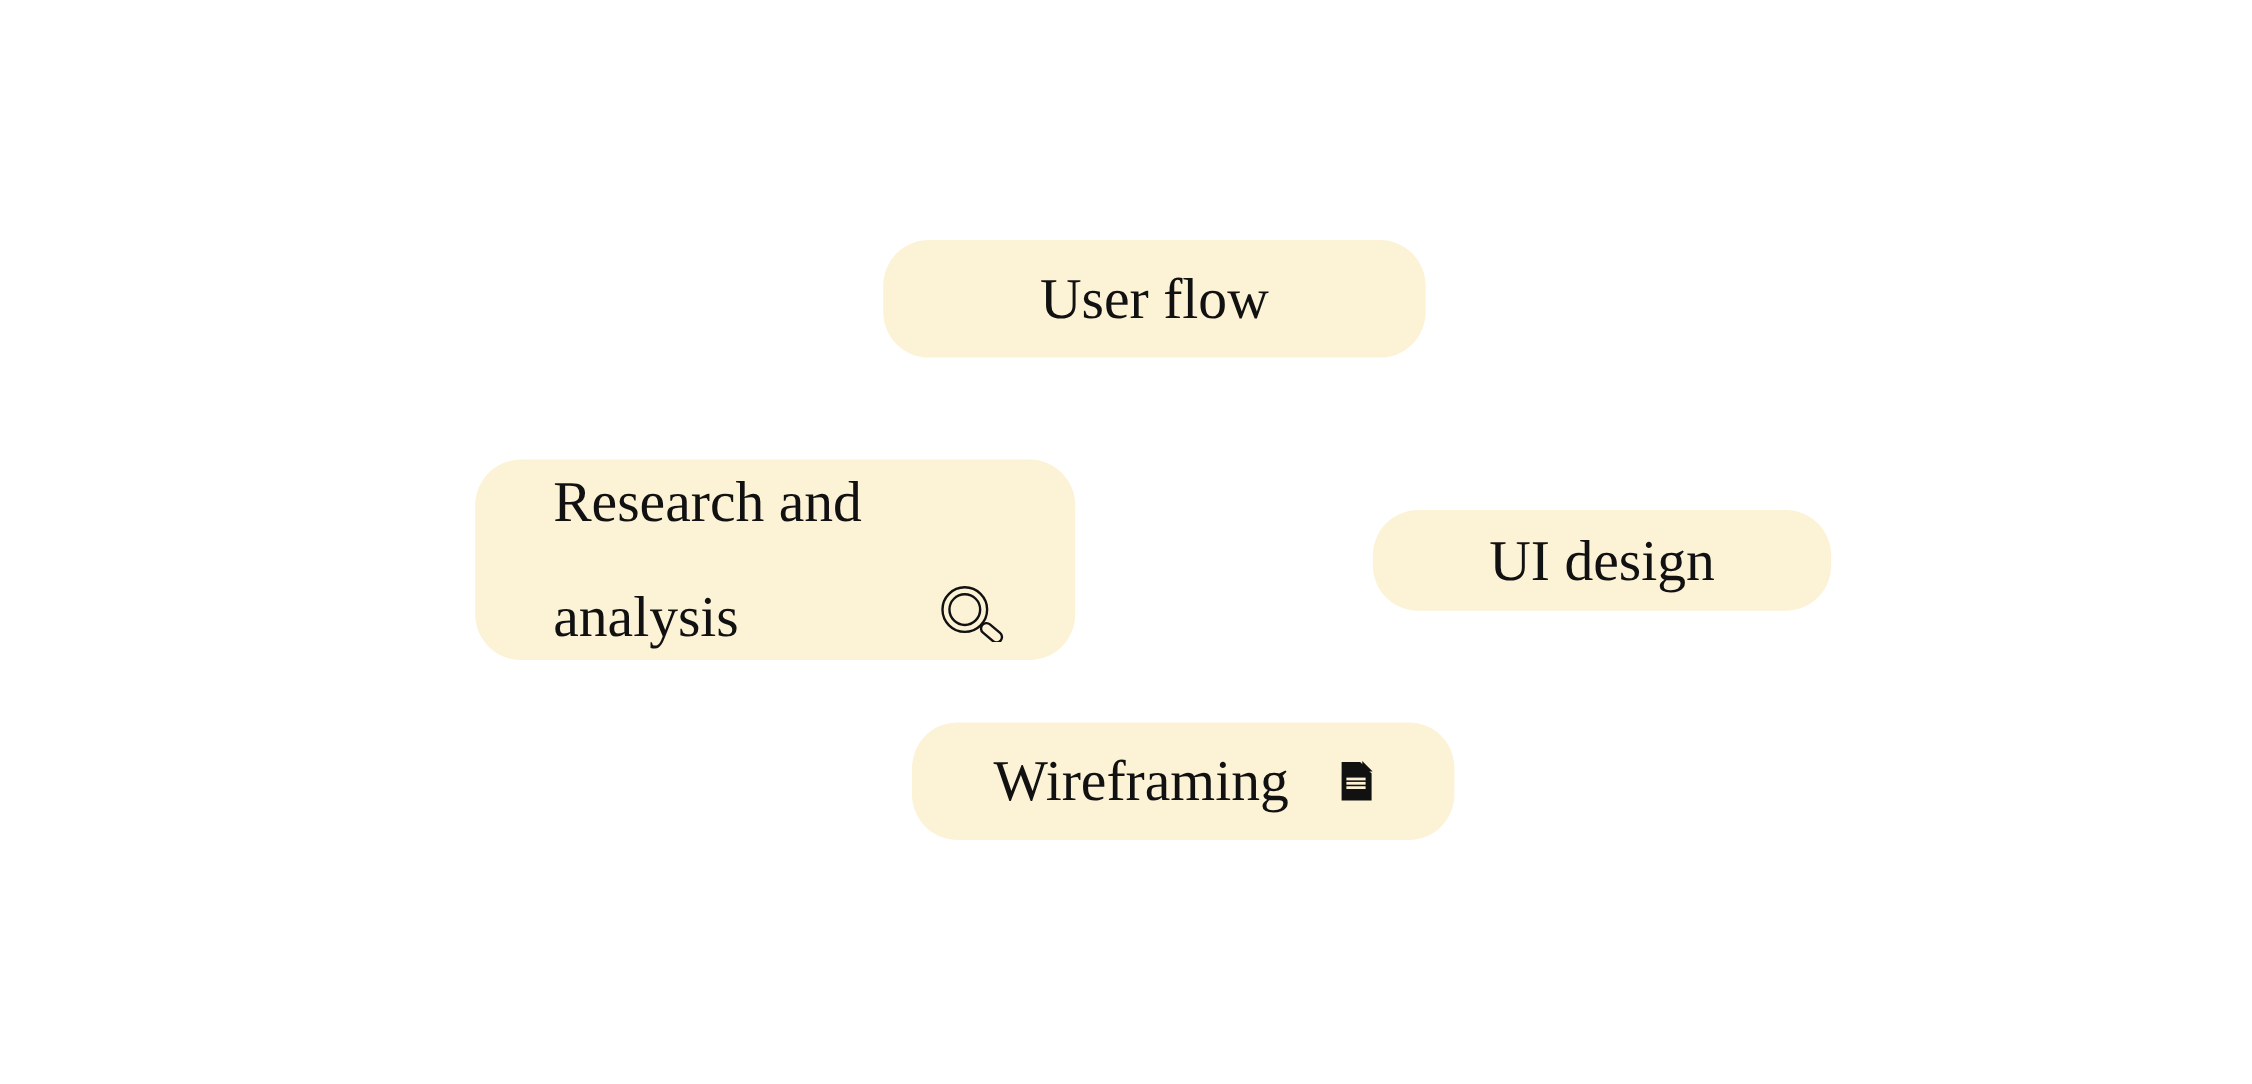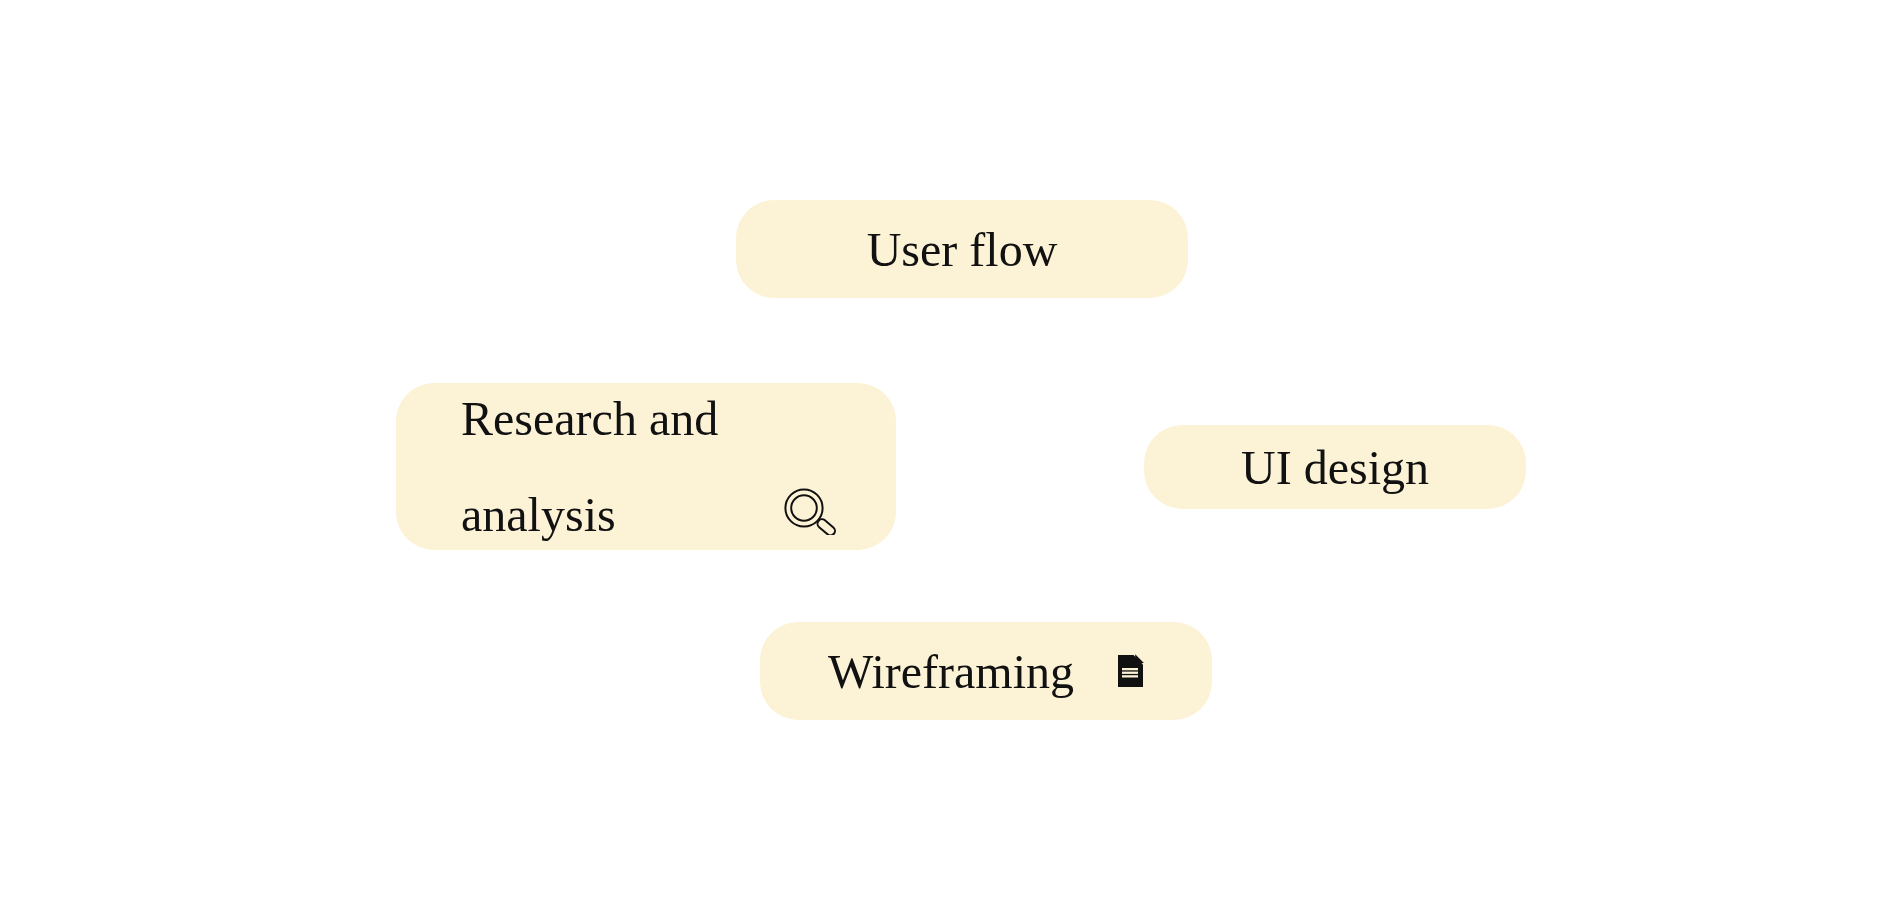--- a/index.html
+++ b/index.html
@@ -26,21 +26,21 @@
   .card-user-flow{left:736px;top:200px;width:452px;height:98px;}
   .card-research{
     left:352px;top:383px;width:500px;height:167px;
     justify-content:flex-start;
     padding:0 85px 0 65px;
     line-height:96px;
     margin-left:44px;
   }
   .card-research .label{white-space:normal;}
   .card-ui{left:1144px;top:425px;width:382px;height:84px;}
-  .card-wireframing{left:760px;top:622px;width:452px;height:98px;gap:43px;}
+  .card-wireframing{left:760px;top:602px;width:452px;height:98px;gap:43px;}
   .icon{display:inline-flex;line-height:0;}
   .icon-magnifier{
     position:absolute;
     right:59px;bottom:15px;
     width:54px;height:48px;
   }
   .icon-magnifier svg{width:54px;height:48px;}
   .icon-doc svg{width:27px;height:34px;display:block;}
   .mag-stroke{fill:none;stroke:var(--icon-color,#111111);stroke-width:2;}
   .doc-fill{fill:var(--icon-color,#111111);}

